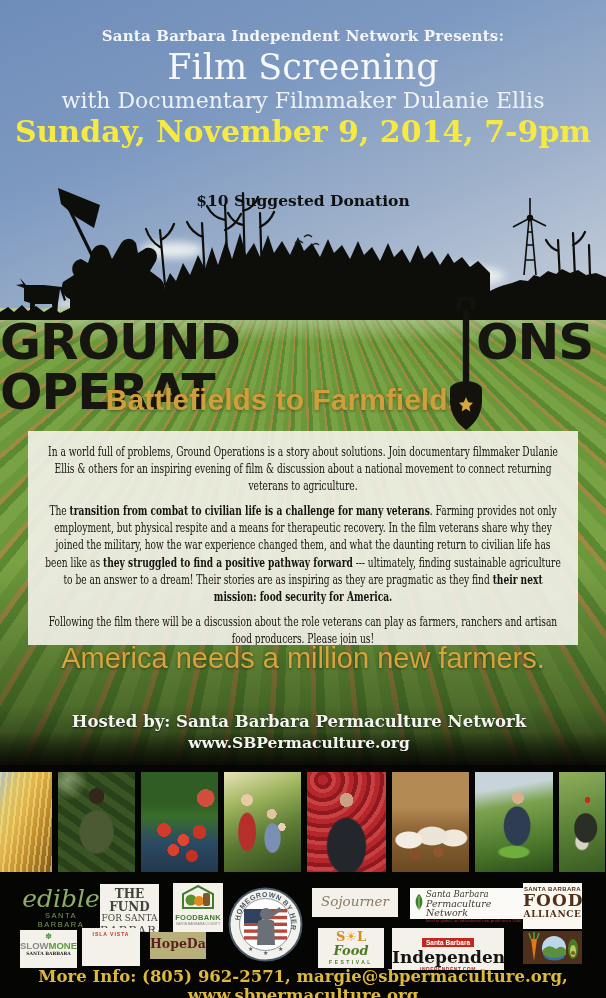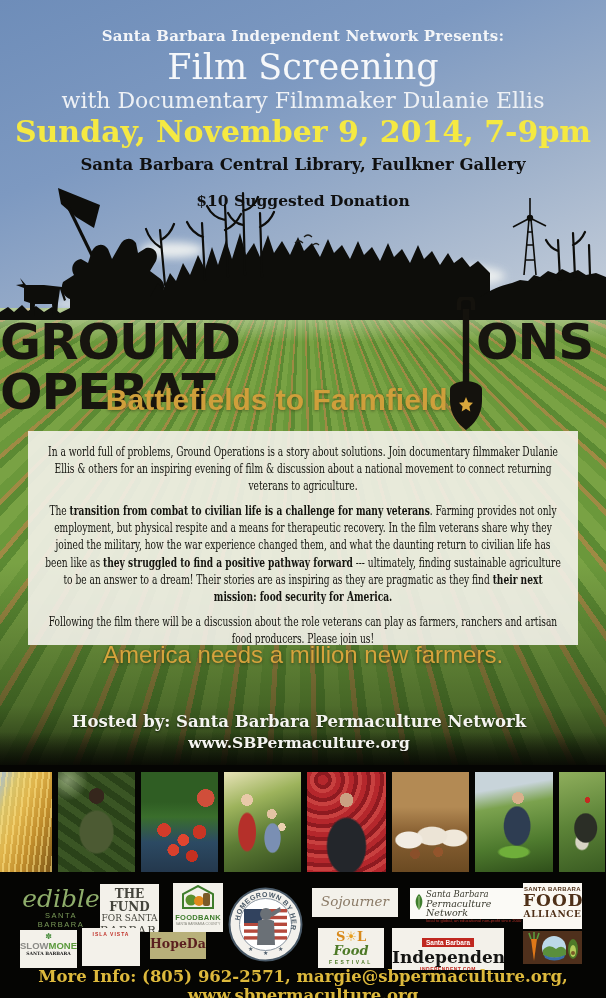--- a/index.html
+++ b/index.html
@@ -42,21 +42,21 @@
     font-family:"Liberation Sans",sans-serif;font-weight:600;font-size:30px;color:#cf9f3b;
     text-shadow:0 1px 3px rgba(30,30,10,.45);}
   
   .info-box{position:absolute;left:28px;top:431px;width:550px;height:214px;z-index:5;
     background:rgba(244,242,235,.9);box-sizing:border-box;padding:12px 16px 0;overflow:hidden;}
   .info-inner{width:152%;transform:scaleX(.6579);transform-origin:0 0;
     text-align:center;color:#14140f;font-size:13.8px;line-height:1.24;}
   .info-inner p{margin:0 0 8px;}
   
   .headline{position:absolute;top:642px;left:0;width:606px;text-align:center;z-index:5;
-    font-family:"Liberation Sans",sans-serif;font-weight:500;font-size:24px;line-height:1.12;
+    font-family:"Liberation Sans",sans-serif;font-weight:500;font-size:29px;line-height:1.12;
     color:#d6a33c;text-shadow:0 1px 3px rgba(20,20,5,.5);}
   .hosted{position:absolute;top:712px;left:0;width:598px;text-align:center;z-index:5;
     color:#f4f4f0;font-weight:bold;font-size:16.5px;line-height:1.25;
     text-shadow:0 1px 2px rgba(0,0,0,.6);}
   .hosted .url{font-size:15.5px;}
   
   .band{position:absolute;left:0;top:765px;width:606px;height:233px;background:#050503;z-index:6;}
   .strip{position:absolute;left:0;top:7px;width:606px;height:100px;display:flex;gap:6px;}
   .ph{height:100px;flex:none;}
   .ph-wheat{width:52px;background:
@@ -165,21 +165,20 @@
     <div class="cloud c1"></div>
     <div class="cloud c2"></div>
     <div class="cloud c3"></div>
     <div class="cloud c4"></div>
   </div>
 
   <div class="hdr presents">Santa Barbara Independent Network Presents:</div>
   <div class="hdr screening">Film Screening</div>
   <div class="hdr subtitle">with Documentary Filmmaker Dulanie Ellis</div>
   <div class="hdr datetime">Sunday, November 9, 2014, 7-9pm</div>
-  <div class="hdr venue">Santa Barbara Central Library, Faulkner Gallery</div>
   <div class="hdr donation">$10 Suggested Donation</div>
 
   <div class="field"></div>
 
   <svg class="sil" viewBox="0 0 606 135">
     <g fill="#0d0d0a" stroke="none">
 
       <path d="M0,135 L0,127 L8,122 L14,127 L22,120 L28,126 L36,121 L44,127 L52,122 L60,128 L70,123 L80,128 L92,124 L104,128 L118,124 L132,128 L150,124 L150,135 Z"></path>
 
       <path d="M26,100 L20,93 L23,99 L16,100 L24,103 L24,116 L30,118 L30,131 L34,131 L35,119 L52,119 L53,131 L57,131 L58,118 L60,104 L64,116 L66,115 L62,102 L44,100 Z"></path>

